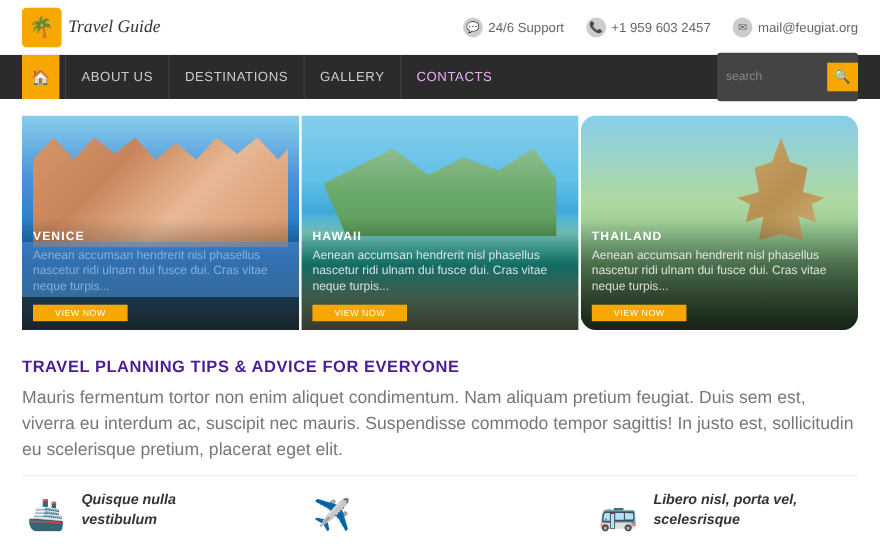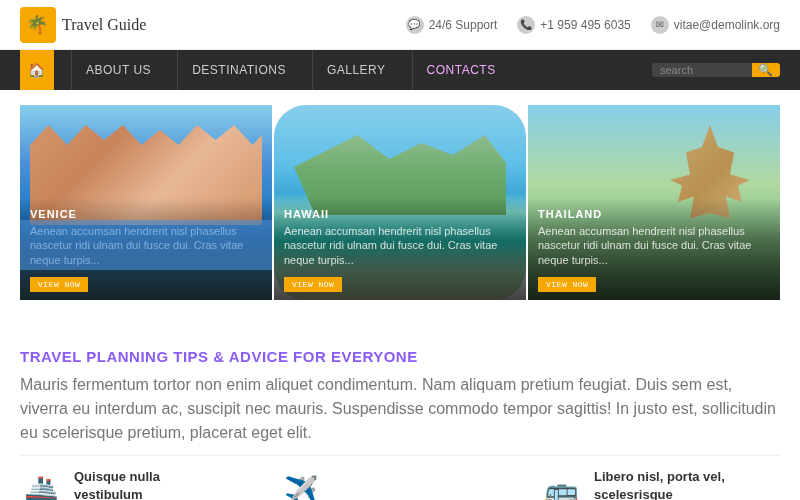--- a/index.html
+++ b/index.html
@@ -26,20 +26,21 @@
       background: #f7a800;
       border-radius: 4px;
       display: flex;
       align-items: center;
       justify-content: center;
       color: white;
       font-size: 18px;
     }
     .logo-text {
       font-family: Georgia, serif;
+      font-style: italic;
       font-size: 16px;
       color: #333;
     }
     .top-contacts {
       display: flex;
       align-items: center;
       gap: 20px;
       font-size: 12px;
       color: #666;
     }
@@ -88,30 +89,29 @@
       color: #ccc;
       font-size: 12px;
       padding: 0 14px;
       cursor: pointer;
       text-transform: uppercase;
       border-left: 1px solid #444;
       height: 40px;
       display: flex;
       align-items: center;
       letter-spacing: 0.5px;
-      margin-left: 12px;
     }
     .nav-item.active { color: #f0abfc; }
     .nav-search {
       display: flex;
       align-items: center;
       background: #444;
       border-radius: 3px;
       overflow: hidden;
-      height: 14px;
+      height: 44px;
     }
     .nav-search input {
       background: transparent;
       border: none;
       outline: none;
       color: #ccc;
       font-size: 11px;
       padding: 0 8px;
       width: 100px;
     }
@@ -141,21 +141,21 @@
       gap: 0;
       margin-bottom: 20px;
       height: 195px;
     }
     .gallery-item {
       flex: 1;
       position: relative;
       overflow: hidden;
       margin-right: 2px;
     }
-    .gallery-item:last-child { margin-right: 0; }
+    .gallery-item:last-child { margin-right: 0; border-radius: 14px; }
     .gallery-bg {
       width: 100%;
       height: 100%;
       display: flex;
       align-items: flex-end;
       position: relative;
     }
     
     .venice-bg {
       background: linear-gradient(to bottom, #87CEEB 0%, #4a90d9 30%, #2a7fc9 50%, #1a6cb5 70%, #5a8fa0 100%);
@@ -177,21 +177,20 @@
       bottom: 30px;
       left: 0;
       right: 0;
       height: 50px;
       background: rgba(74, 144, 217, 0.6);
     }
     
     .hawaii-bg {
       background: linear-gradient(to bottom, #87CEEB 0%, #60C0E8 30%, #40a8d8 45%, #7dd4c8 55%, #20b8a8 70%, #90d4b0 85%, #d4e8b0 100%);
       position: relative;
-      border-radius: 32px;
     }
     .hawaii-bg::before {
       content: '';
       position: absolute;
       top: 30px;
       left: 20px;
       right: 20px;
       height: 80px;
       background: linear-gradient(to bottom, #8fbc8f 0%, #6aaa6a 50%, #5a9a5a 100%);
       clip-path: polygon(10% 100%, 0% 40%, 15% 20%, 30% 0%, 45% 30%, 60% 10%, 75% 25%, 90% 0%, 100% 35%, 100% 100%);
@@ -232,41 +231,39 @@
       font-size: 11px;
       color: rgba(255,255,255,0.8);
       line-height: 1.3;
       margin-bottom: 6px;
     }
     .view-now-btn {
       display: inline-block;
       background: #f7a800;
       color: white;
       font-size: 8px;
-      padding: 3px 8px;
+      padding: 3px 20px;
       text-transform: uppercase;
       cursor: pointer;
       border: none;
       letter-spacing: 0.5px;
-      font-family: Liberation Mono, monospace;
     }
 
     
     .tips-section {
       padding: 5px 0 10px;
       border-bottom: 1px solid #eee;
     }
     .tips-title {
       font-size: 15px;
       font-weight: bold;
-      color: #8b5cf6;
+      color: #4c1d95;
       margin-bottom: 8px;
       text-transform: uppercase;
       letter-spacing: 0.5px;
-      margin-top: 23px;
     }
     .tips-text {
       font-size: 16px;
       color: #777;
       line-height: 1.5;
     }
 
     
     .icons-section {
       display: flex;
@@ -287,44 +284,45 @@
       align-items: center;
       justify-content: center;
       font-size: 28px;
     }
     .icon-text-block {}
     .icon-label {
       font-size: 13px;
       font-weight: bold;
       color: #333;
       line-height: 1.4;
+      font-style: italic;
     }
   </style>
 </head>
 <body>
 
 <div class="top-bar">
   <div class="logo">
     <div class="logo-icon">
       <span>🌴</span>
     </div>
     <span class="logo-text">Travel Guide</span>
   </div>
   <div class="top-contacts">
     <div class="top-contact-item">
       <div class="contact-icon">💬</div>
       <span>24/6 Support</span>
     </div>
     <div class="top-contact-item">
       <div class="contact-icon">📞</div>
-      <span>+1 959 495 6035</span>
+      <span>+1 959 603 2457</span>
     </div>
     <div class="top-contact-item">
       <div class="contact-icon">✉</div>
-      <span>vitae@demolink.org</span>
+      <span>mail@feugiat.org</span>
     </div>
   </div>
 </div>
 
 <div class="nav-bar">
   <div class="nav-home">🏠</div>
   <div class="nav-items">
     <div class="nav-item">ABOUT US</div>
     <div class="nav-item">DESTINATIONS</div>
     <div class="nav-item">GALLERY</div>

